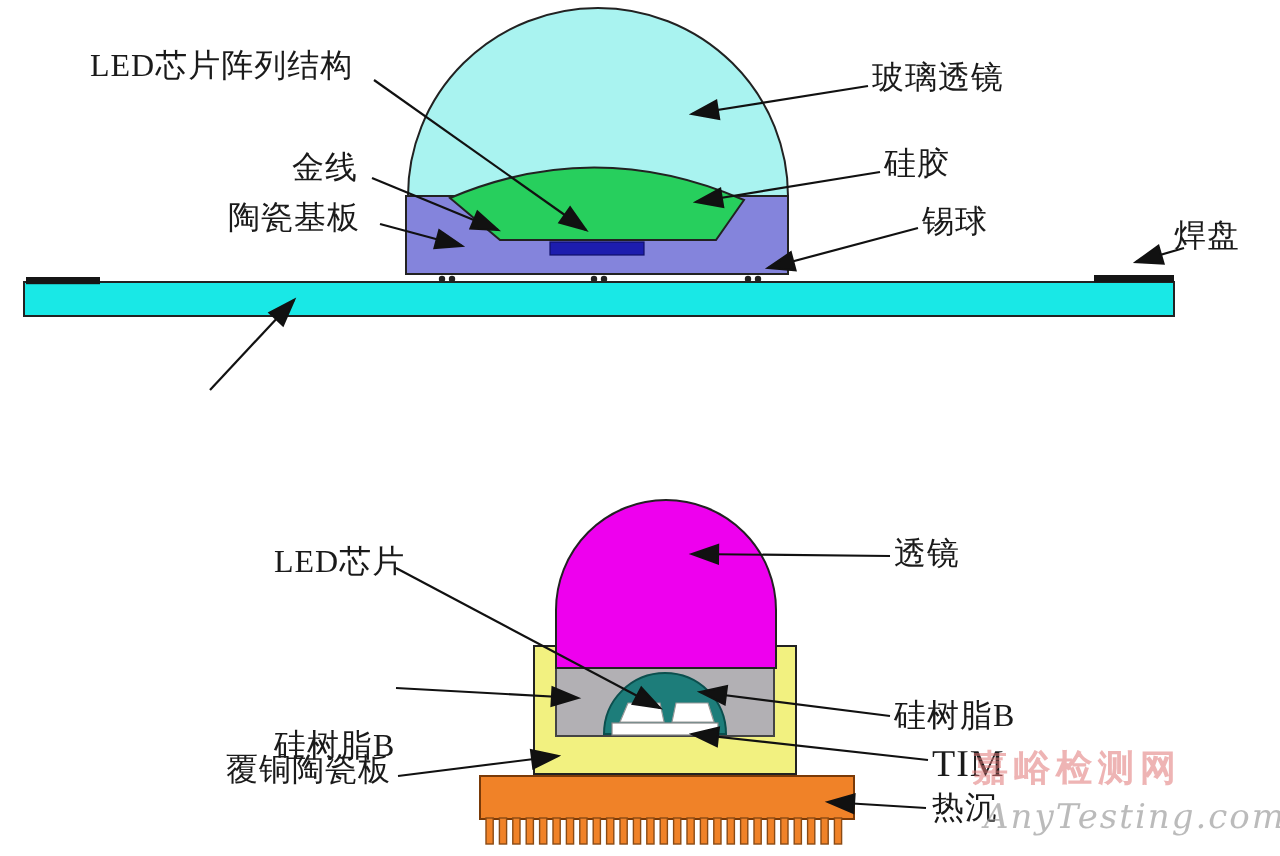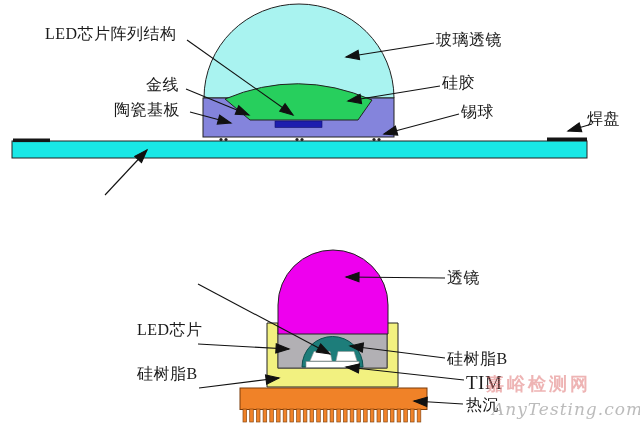--- a/index.html
+++ b/index.html
@@ -124,22 +124,23 @@
   </svg>
 
   <div class="lbl" style="left:45px;top:26px;">LED芯片阵列结构</div>
   <div class="lbl" style="left:146px;top:77px;">金线</div>
   <div class="lbl" style="left:114px;top:102px;">陶瓷基板</div>
   <div class="lbl" style="left:436px;top:32px;">玻璃透镜</div>
   <div class="lbl" style="left:442px;top:75px;text-align:right;">硅胶</div>
   <div class="lbl" style="left:461px;top:104px;">锡球</div>
   <div class="lbl" style="left:587px;top:111px;">焊盘</div>
 
-  <div class="lbl" style="left:137px;top:274px;margin-top:48px;">LED芯片</div>
+  <div class="lbl" style="left:137px;top:274px;">LED芯片</div>
   <div class="lbl" style="left:137px;top:334px;margin-top:32px;">硅树脂B</div>
+  <div class="lbl" style="left:113px;top:378px;">覆铜陶瓷板</div>
   <div class="lbl" style="left:447px;top:270px;">透镜</div>
   <div class="lbl" style="left:447px;top:351px;">硅树脂B</div>
   <div class="lbl small" style="left:466px;top:373px;">TIM</div>
   <div class="lbl" style="left:466px;top:397px;">热沉</div>
 
   <div class="wm-cn">嘉峪检测网</div>
   <div class="wm-en">AnyTesting.com</div>
 </div>
 
 </body></html>

